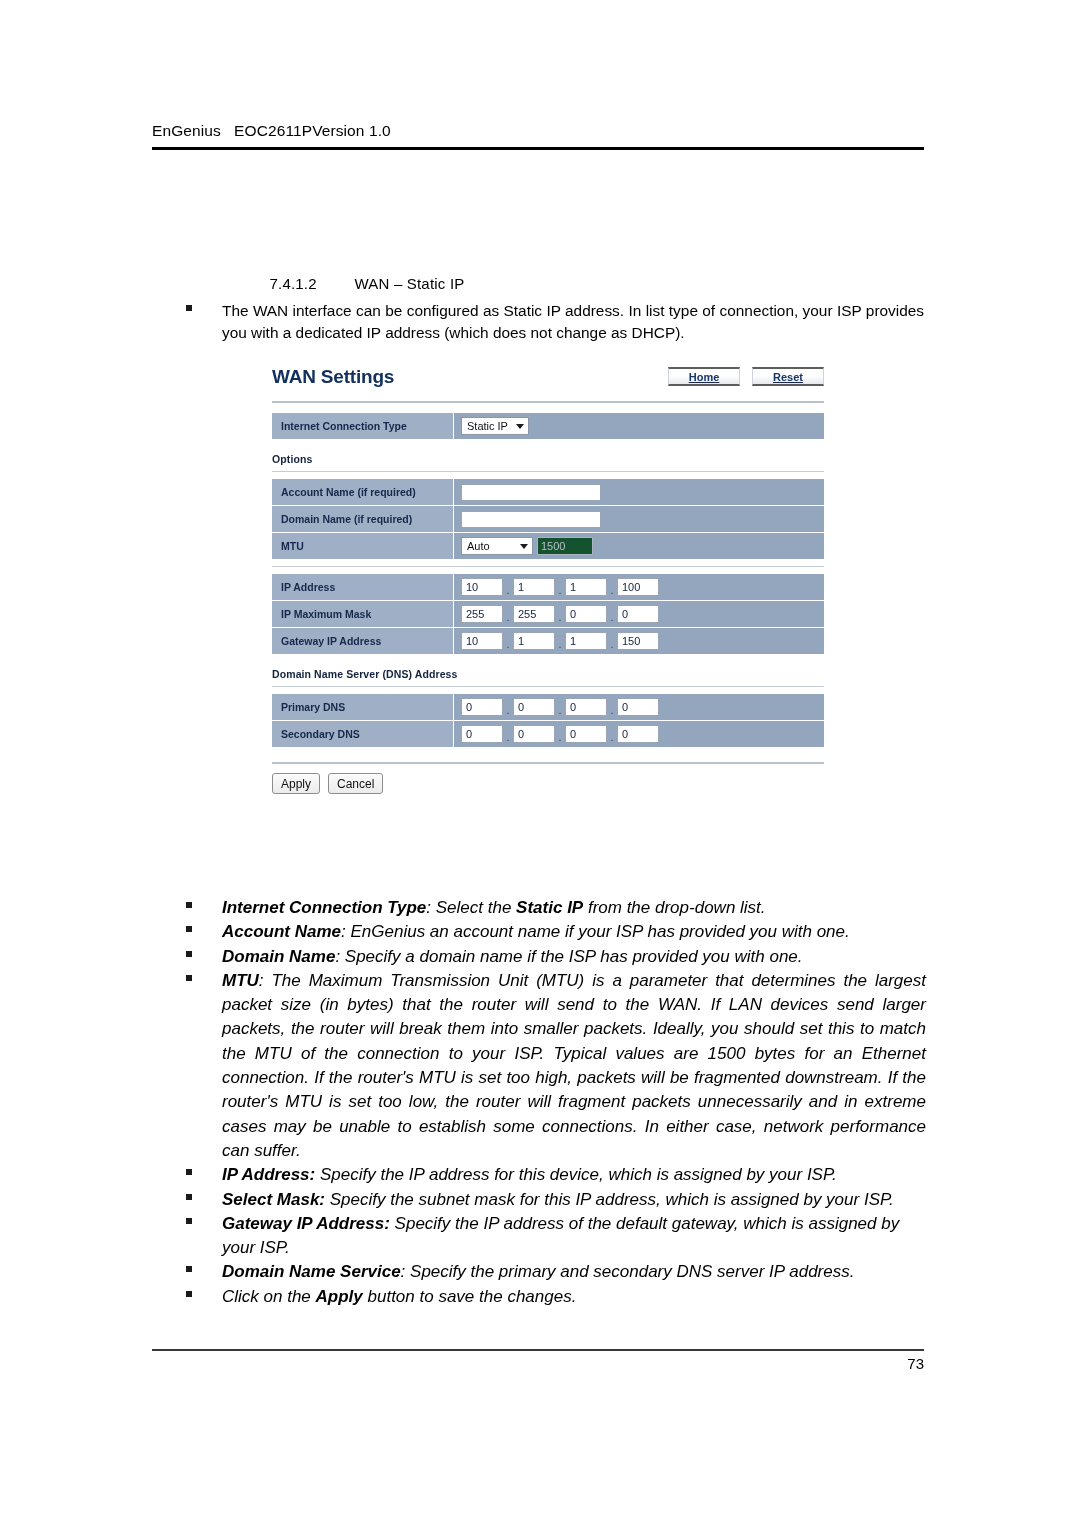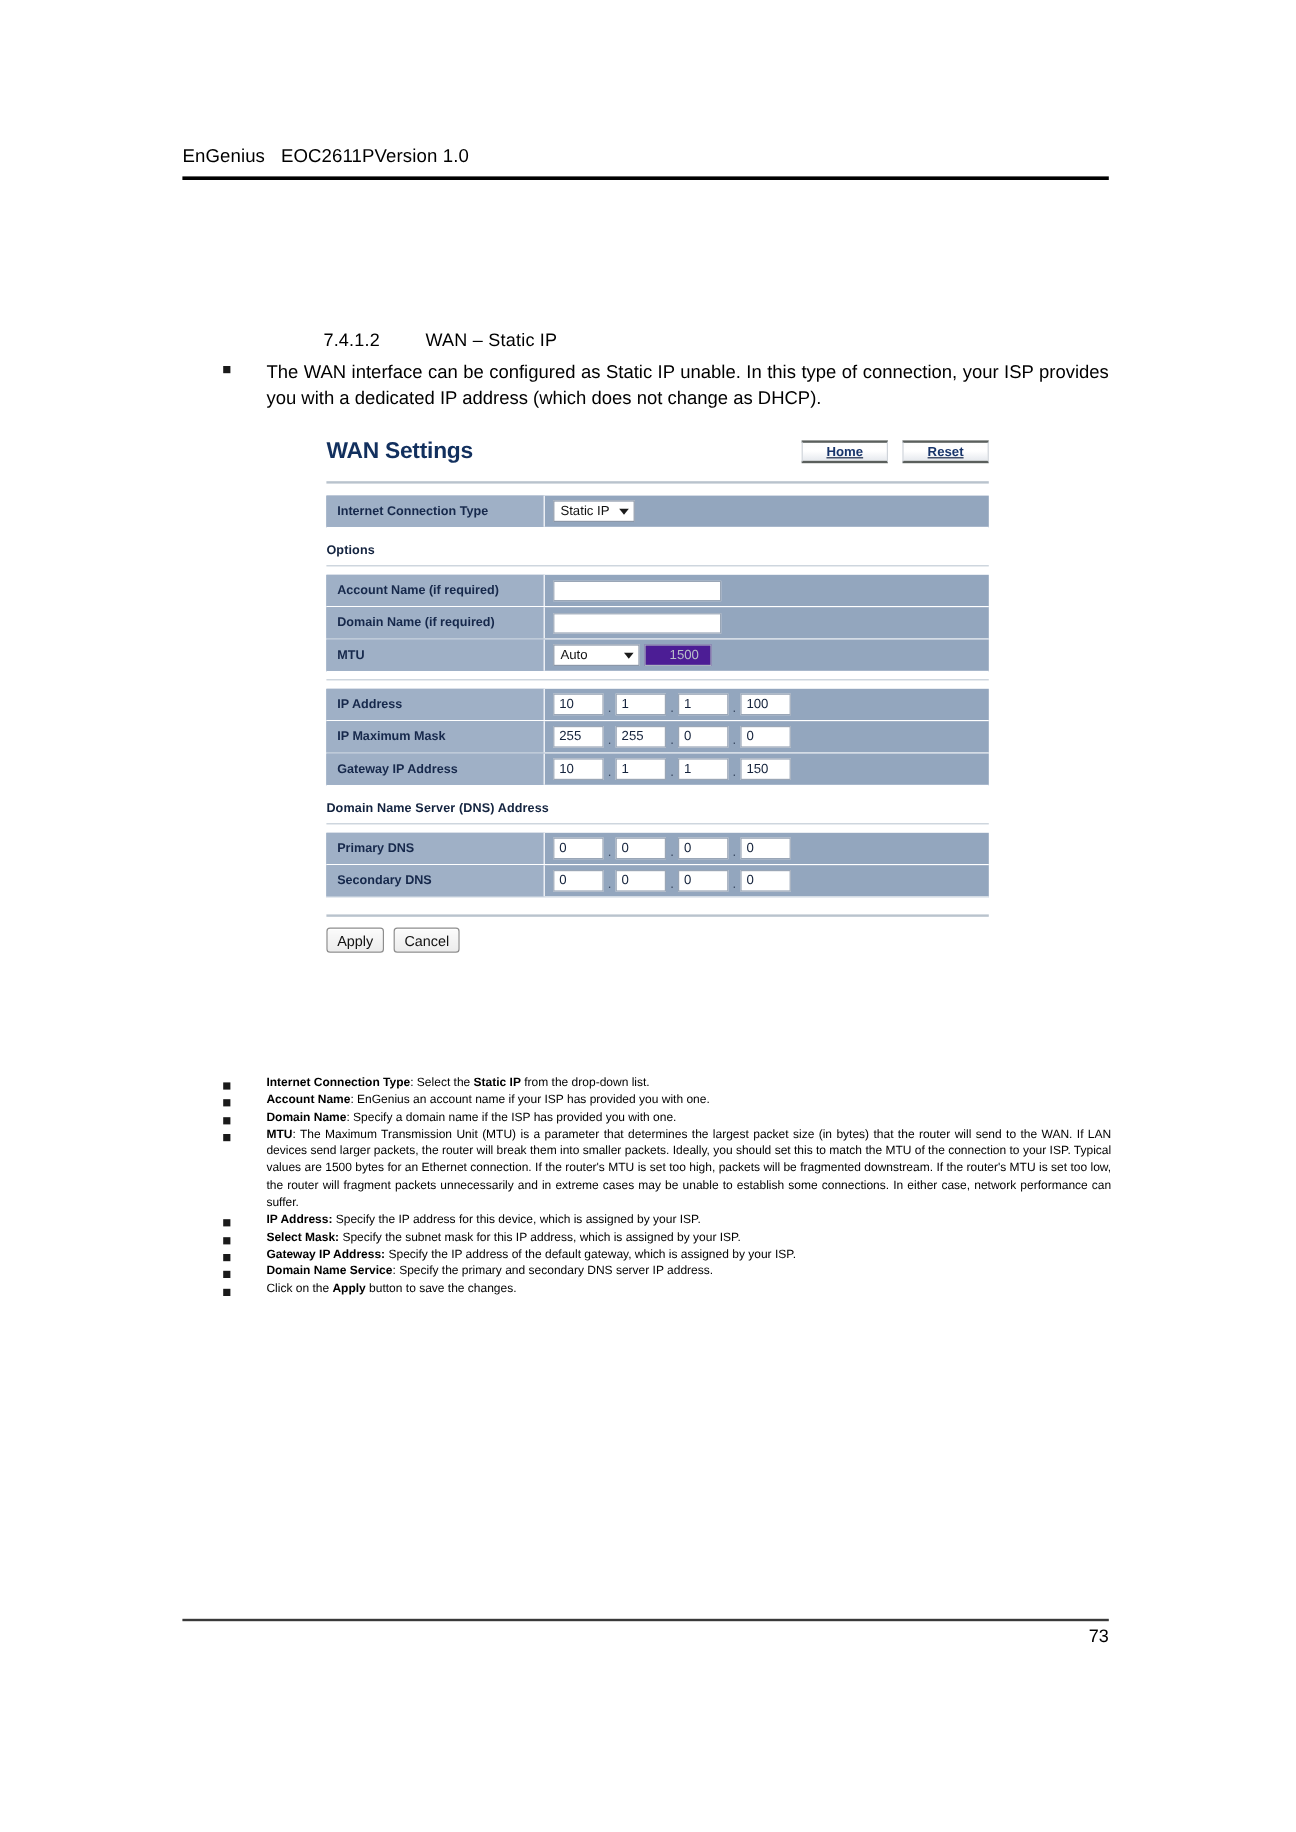--- a/index.html
+++ b/index.html
@@ -196,26 +196,26 @@
   .caret {
     width: 0; height: 0;
     border-left: 4px solid transparent;
     border-right: 4px solid transparent;
     border-top: 5px solid #1b1b1b;
     margin-left: auto;
   }
   .mtu-box {
     height: 18px;
     width: 56px;
-    background: #4c1d95;
+    background: #14532d;
     border: 1px solid #aab3c0;
     box-sizing: border-box;
     display: flex;
     align-items: center;
-    padding-left: 20px;
+    padding-left: 3px;
     font-size: 11px;
     color: #b9bfc9;
     margin-left: 4px;
   }
 
   .octets { display: flex; align-items: center; }
   .oct {
     width: 42px;
     height: 18px;
     background: #ffffff;
@@ -258,22 +258,23 @@
     padding: 0 8px;
     box-sizing: border-box;
   }
 
   
   .desc {
     position: absolute;
     left: 186px;
     top: 896px;
     width: 740px;
-    font-size: 10px;
+    font-size: 17px;
     line-height: 1.43;
+    font-style: italic;
   }
   .bullet { position: relative; }
   .bullet .bsq {
     position: absolute;
     left: 0;
     top: 6px;
     width: 6px; height: 6px;
     background: #1a1a1a;
   }
   .bullet .btxt {
@@ -308,21 +309,21 @@
     <span class="hdr-right">Version 1.0</span>
   </div>
   <div class="doc-header-rule"></div>
 
   <div class="sect-heading">
     <span class="num">7.4.1.2</span><span>WAN – Static IP</span>
   </div>
 
   <div class="intro">
     <span class="bsq"></span>
-    <span class="itxt">The WAN interface can be configured as Static IP unable. In this type of connection, your ISP provides you with a dedicated IP address (which does not change as DHCP).</span>
+    <span class="itxt">The WAN interface can be configured as Static IP address. In list type of connection, your ISP provides you with a dedicated IP address (which does not change as DHCP).</span>
   </div>
 
   <div class="ui">
 
     <div class="ui-titlebar">
       <div class="ui-title">WAN Settings</div>
       <div class="ui-btns">
         <div class="navbtn">Home</div>
         <div class="navbtn">Reset</div>
       </div>

